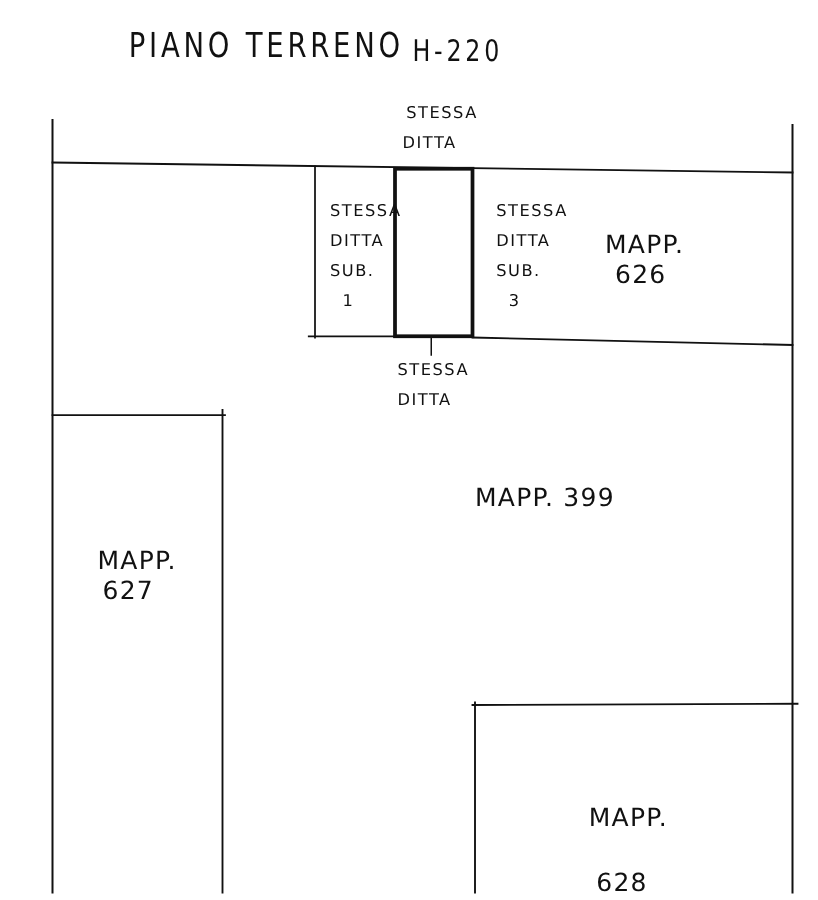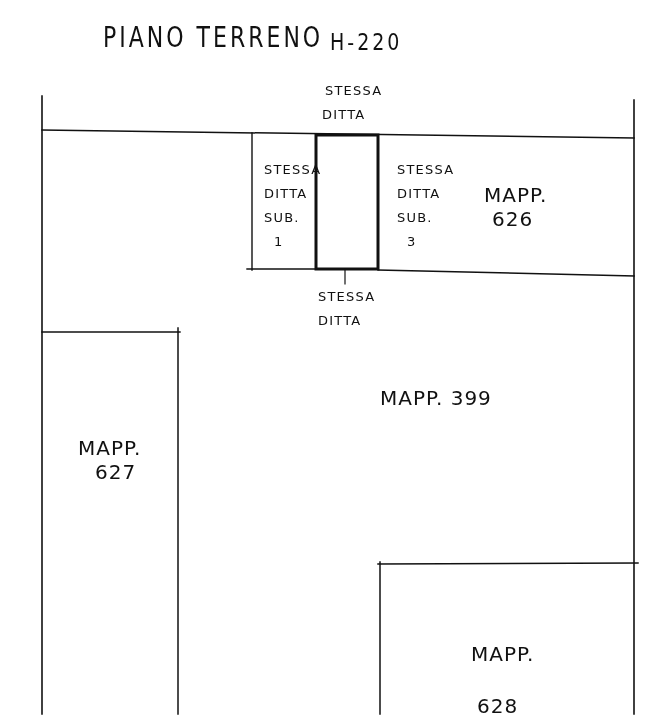--- a/index.html
+++ b/index.html
@@ -79,21 +79,21 @@
 
   <div class="txt label stack" style="left:318px; top:290px;">
     <div>STESSA</div>
     <div>DITTA</div>
   </div>
 
   <div class="txt label-lg" style="left:340px; top:388px;margin-left:40px;">MAPP. 399</div>
 
   <div class="txt label-lg stack" style="left:78px; top:438px;">
     <div>MAPP.</div>
-    <div style="margin-left:17px;">627</div>
+    <div style="margin-left:4px;">627</div>
   </div>
 
   <div class="txt label-lg stack" style="left:471px; top:644px;">
     <div>MAPP.</div>
     <div style="margin-left:6px;margin-top:28px;">628</div>
   </div>
 
 </div>
 
 </body></html>

